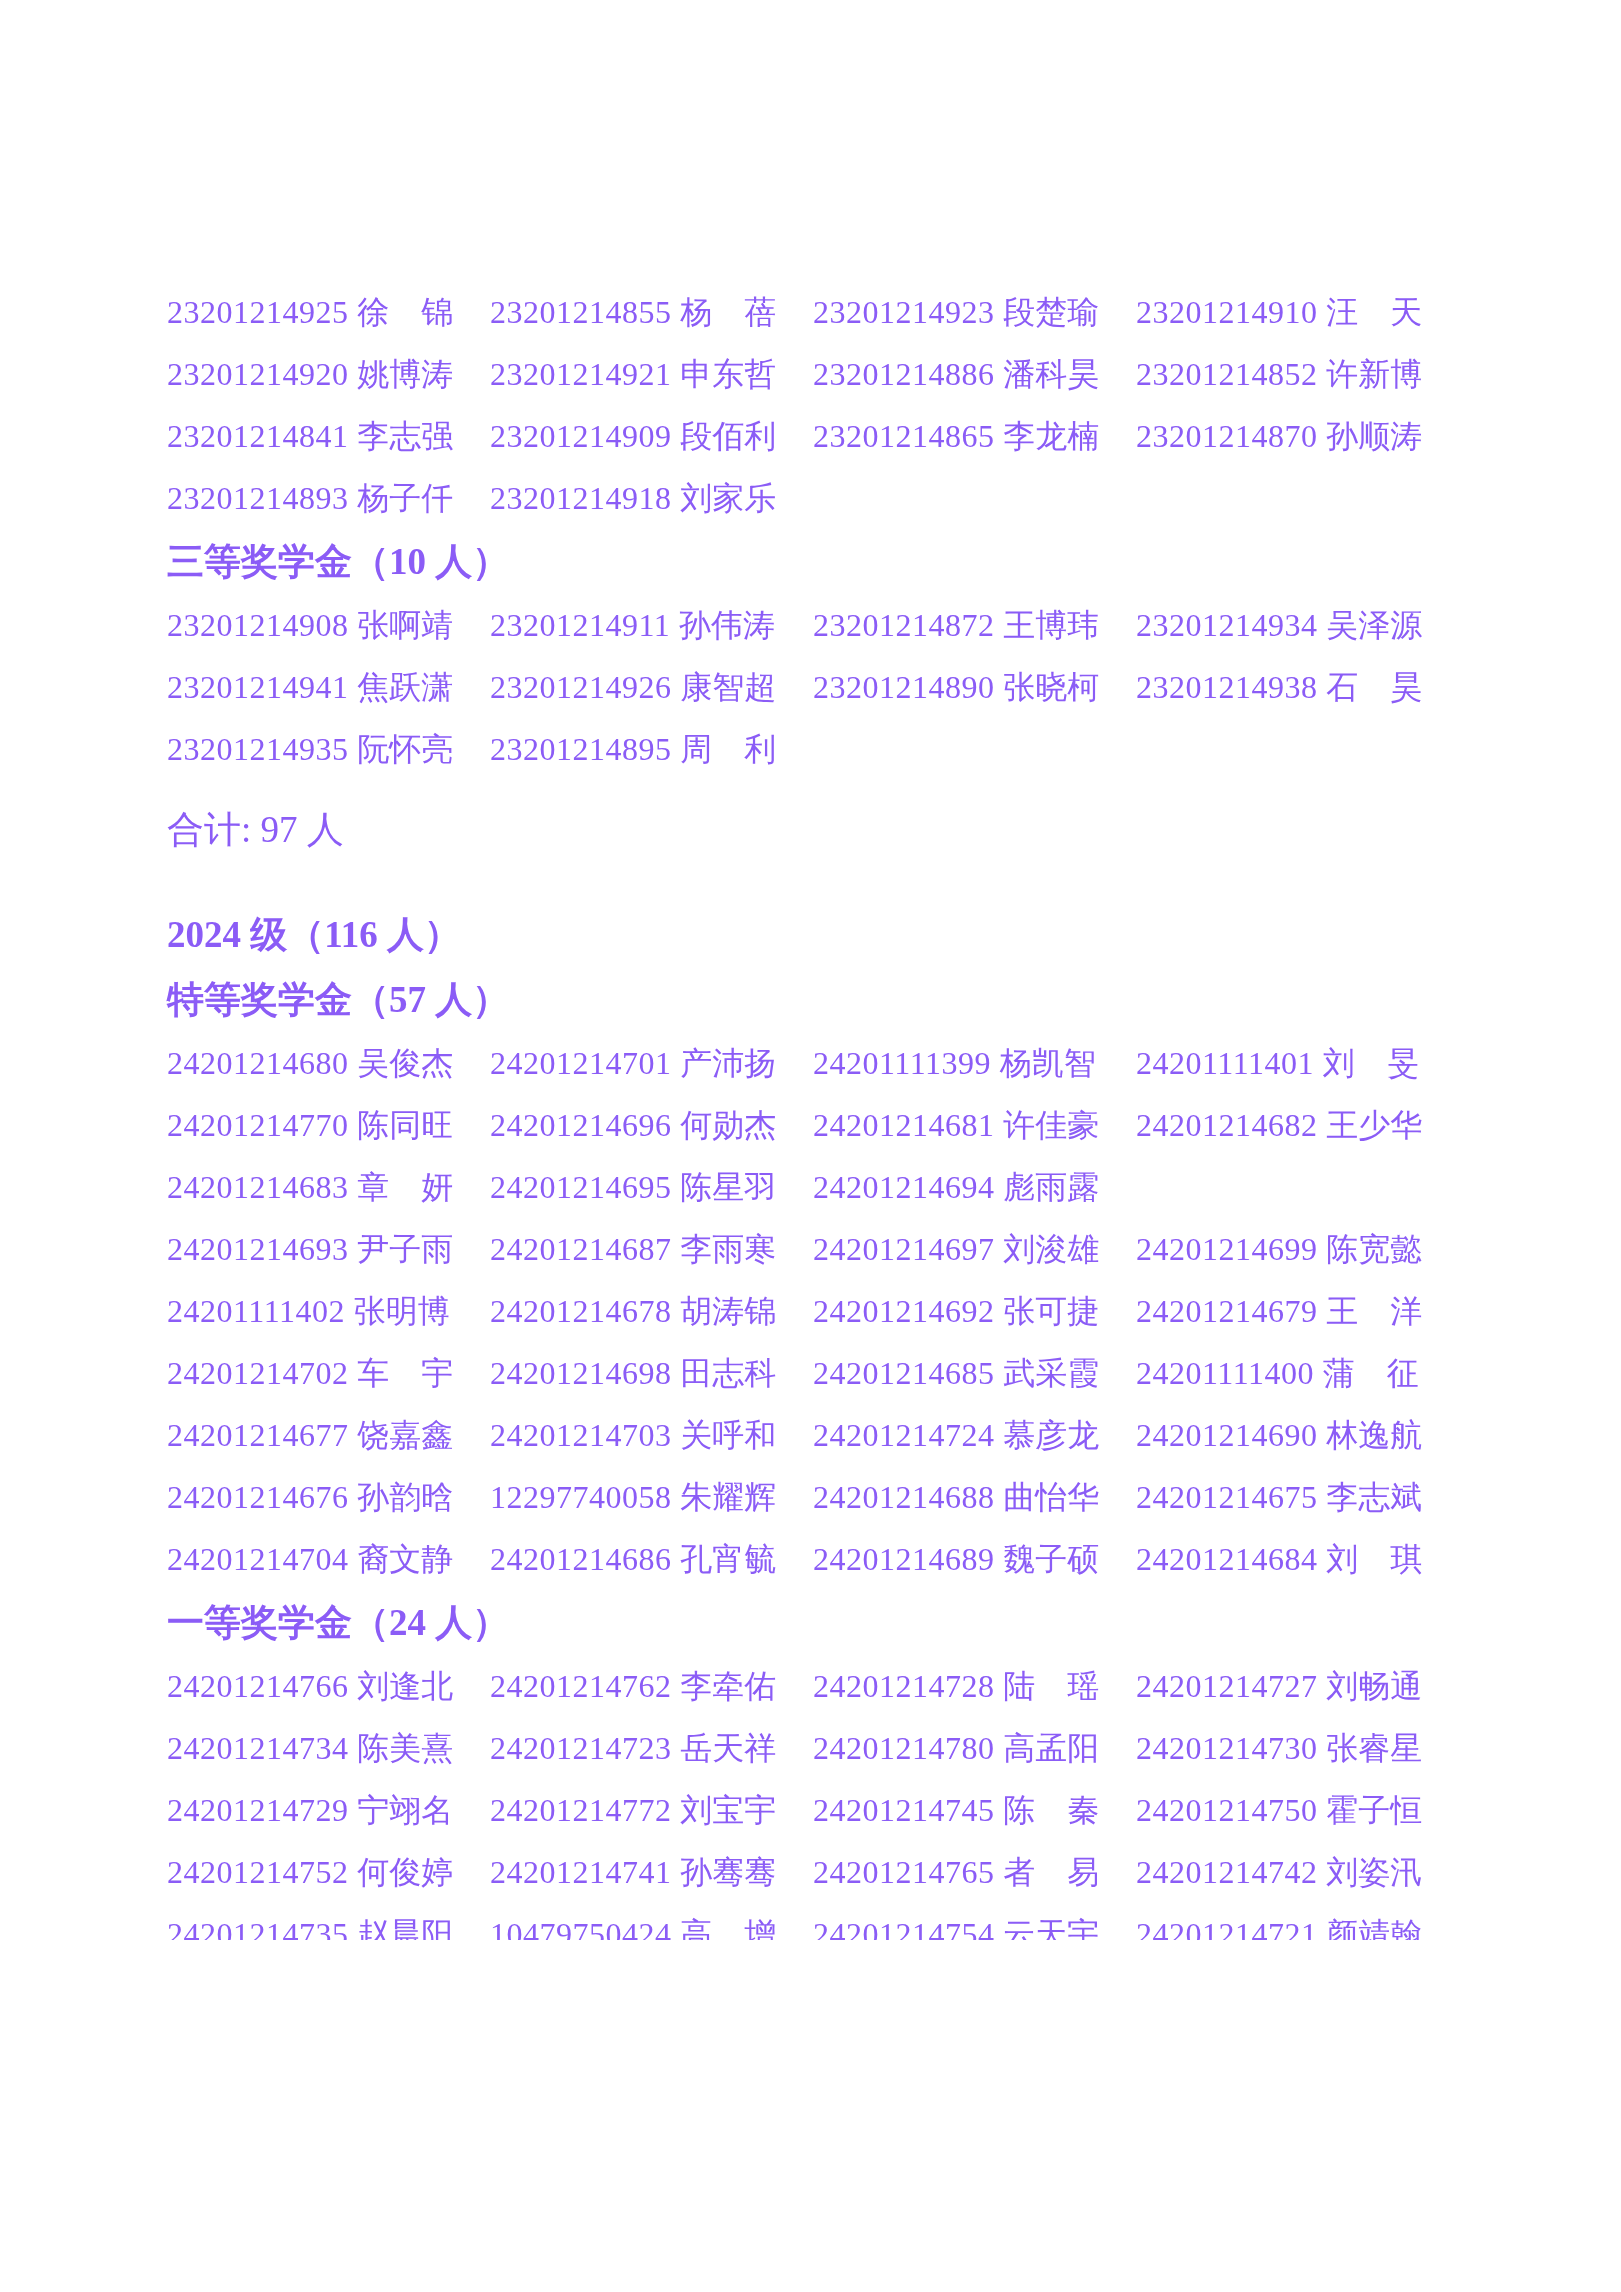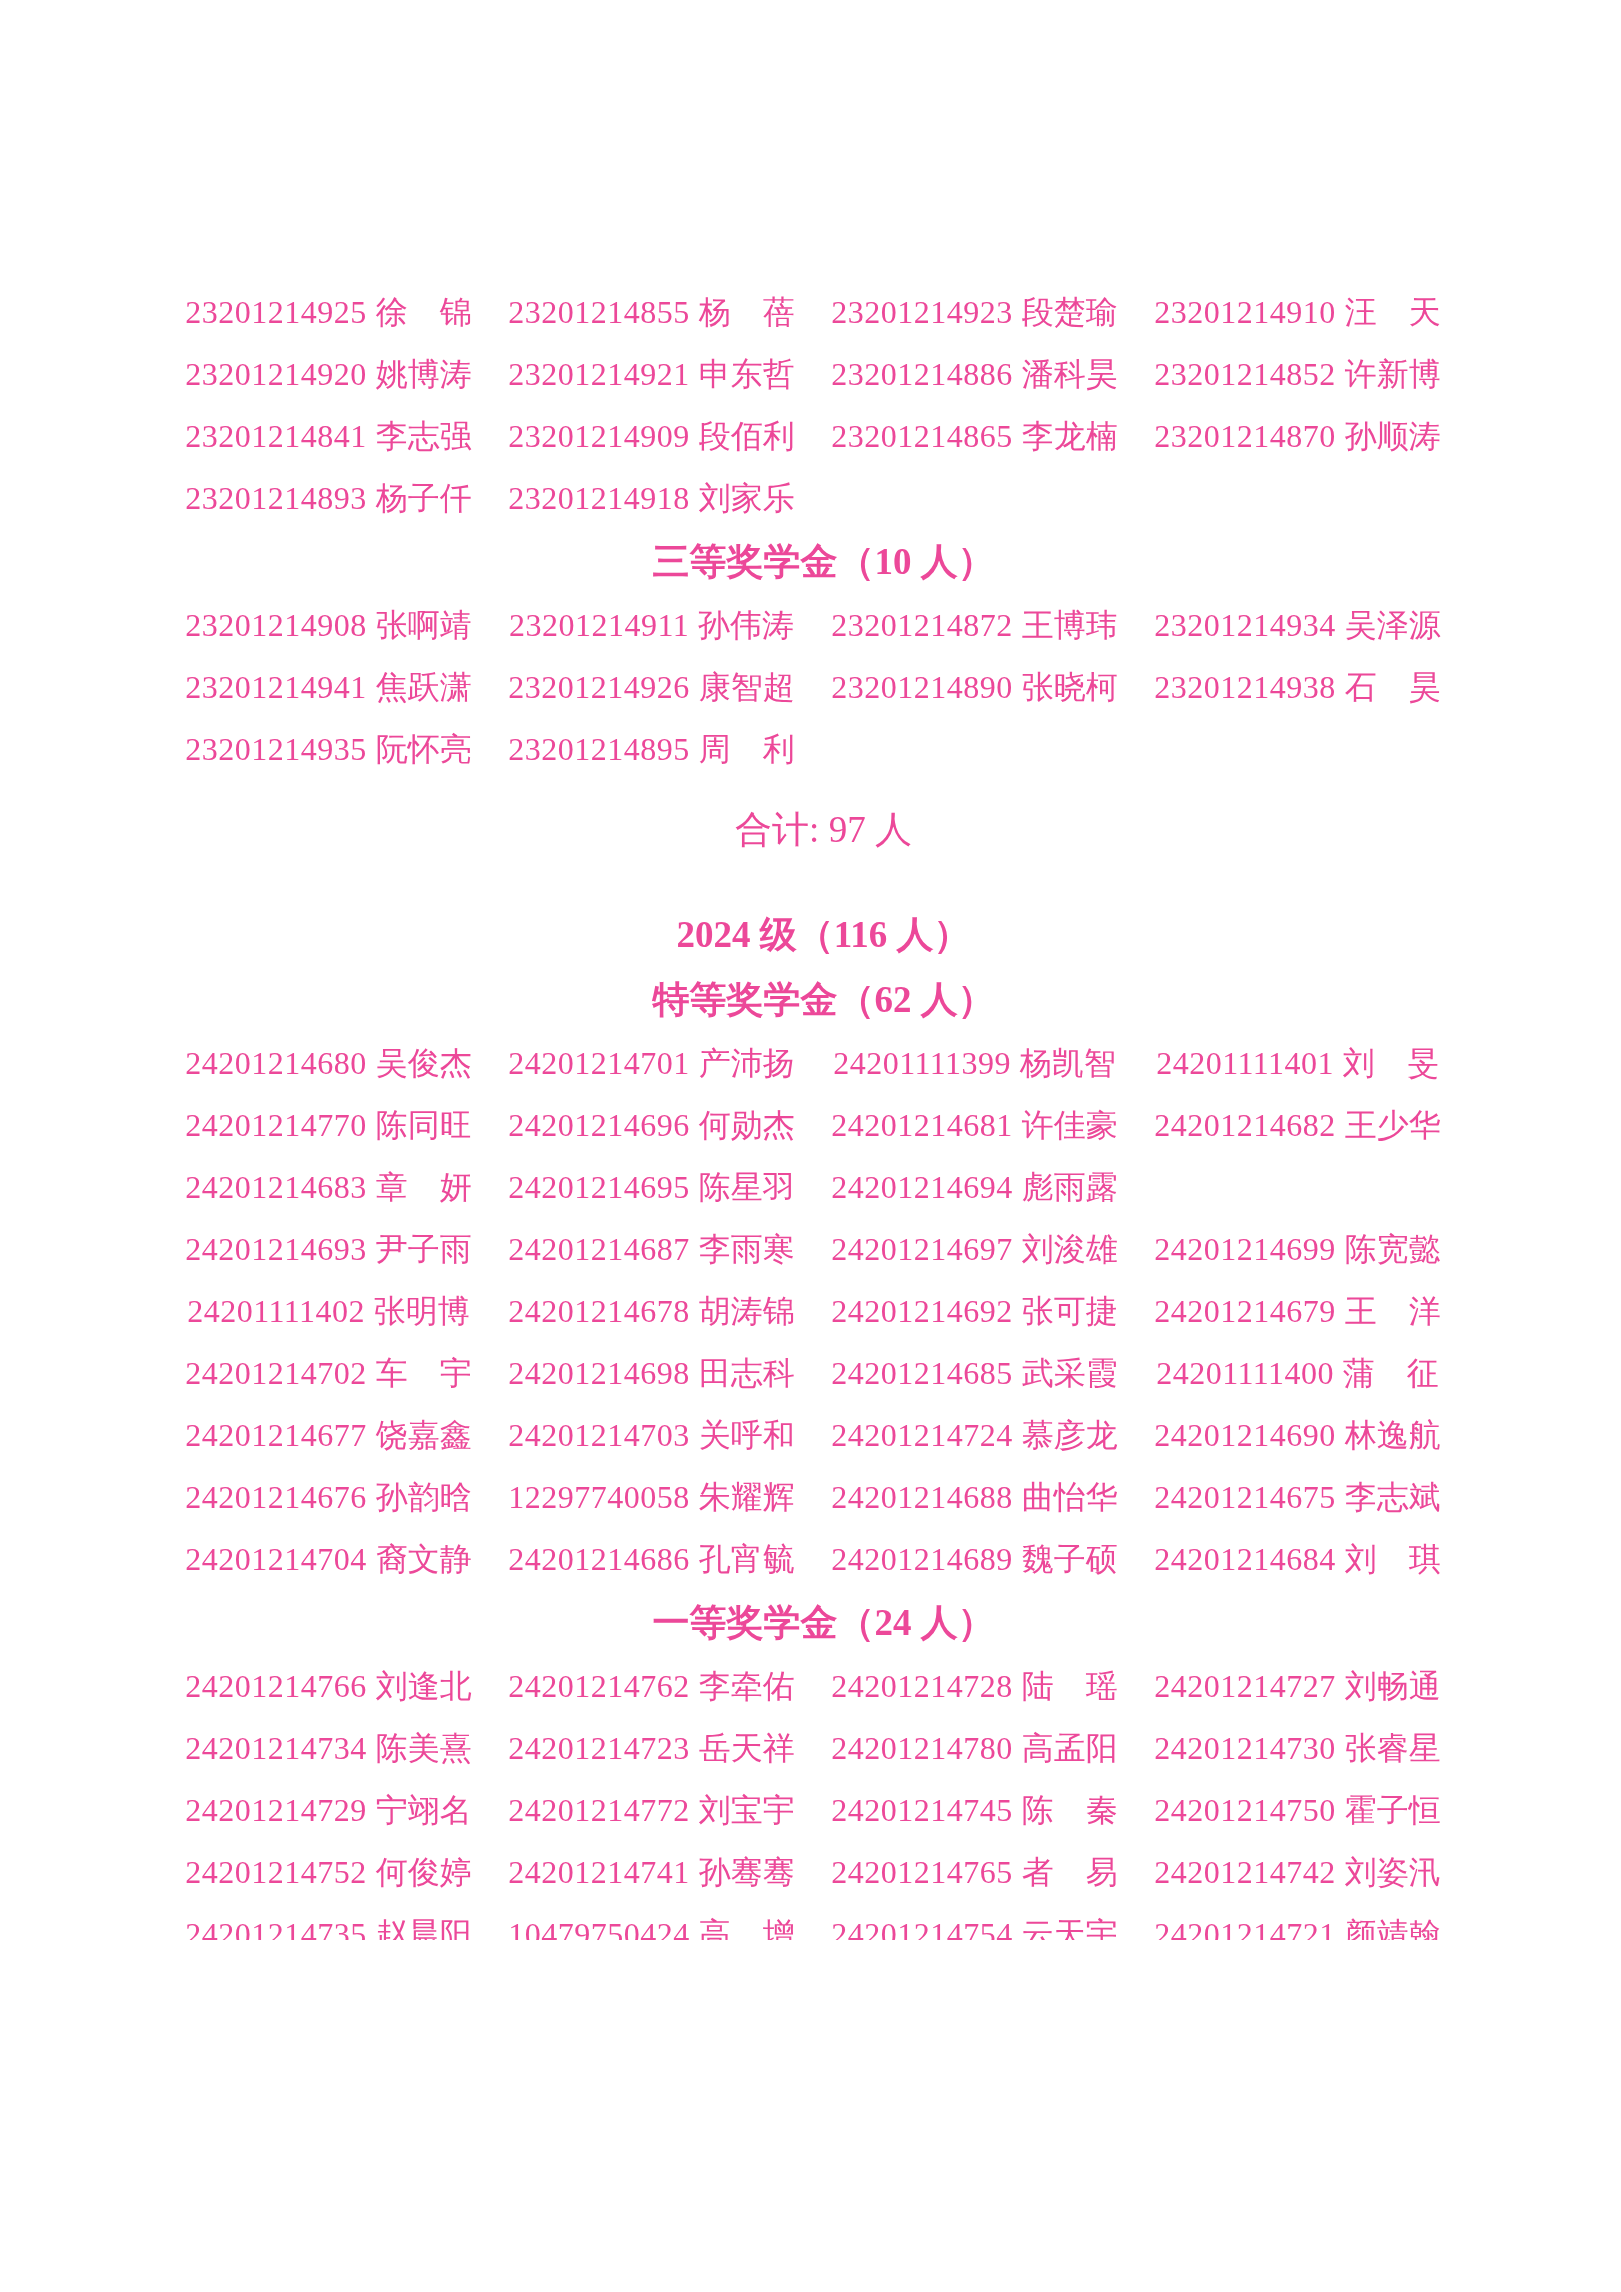--- a/index.html
+++ b/index.html
@@ -1,24 +1,23 @@
 <!DOCTYPE html>
 <html><head>
 <meta charset="utf-8">
 <style>
   html, body { margin: 0; padding: 0; background: #ffffff; }
   .page {
     position: relative;
     width: 1621px;
     height: 1940px;
     background: #ffffff;
-    color: #ec4899;
+    color: #8b5cf6;
     font-family: "Liberation Serif", "DejaVu Serif", serif;
     overflow: hidden;
-    text-align: center;
   }
   .content {
     position: absolute;
     left: 167px;
     top: 281px;
     width: 1313px;
   }
   .block-entries { }
   .entry-row {
     display: grid;
@@ -94,21 +93,21 @@
           <div class="entry"><span class="sid">23201214890</span><span class="sname">张晓柯</span></div>
           <div class="entry"><span class="sid">23201214938</span><span class="sname">石　昊</span></div>
         </div>
         <div class="entry-row">
           <div class="entry"><span class="sid">23201214935</span><span class="sname">阮怀亮</span></div>
           <div class="entry"><span class="sid">23201214895</span><span class="sname">周　利</span></div>
         </div>
       </div>
       <div class="block-total">合计: 97 人</div>
       <div class="block-heading">2024 级（116 人）</div>
-      <div class="block-heading">特等奖学金（62 人）</div>
+      <div class="block-heading">特等奖学金（57 人）</div>
       <div class="block-entries">
         <div class="entry-row">
           <div class="entry"><span class="sid">24201214680</span><span class="sname">吴俊杰</span></div>
           <div class="entry"><span class="sid">24201214701</span><span class="sname">产沛扬</span></div>
           <div class="entry"><span class="sid">24201111399</span><span class="sname">杨凯智</span></div>
           <div class="entry"><span class="sid">24201111401</span><span class="sname">刘　旻</span></div>
         </div>
         <div class="entry-row">
           <div class="entry"><span class="sid">24201214770</span><span class="sname">陈同旺</span></div>
           <div class="entry"><span class="sid">24201214696</span><span class="sname">何勋杰</span></div>

